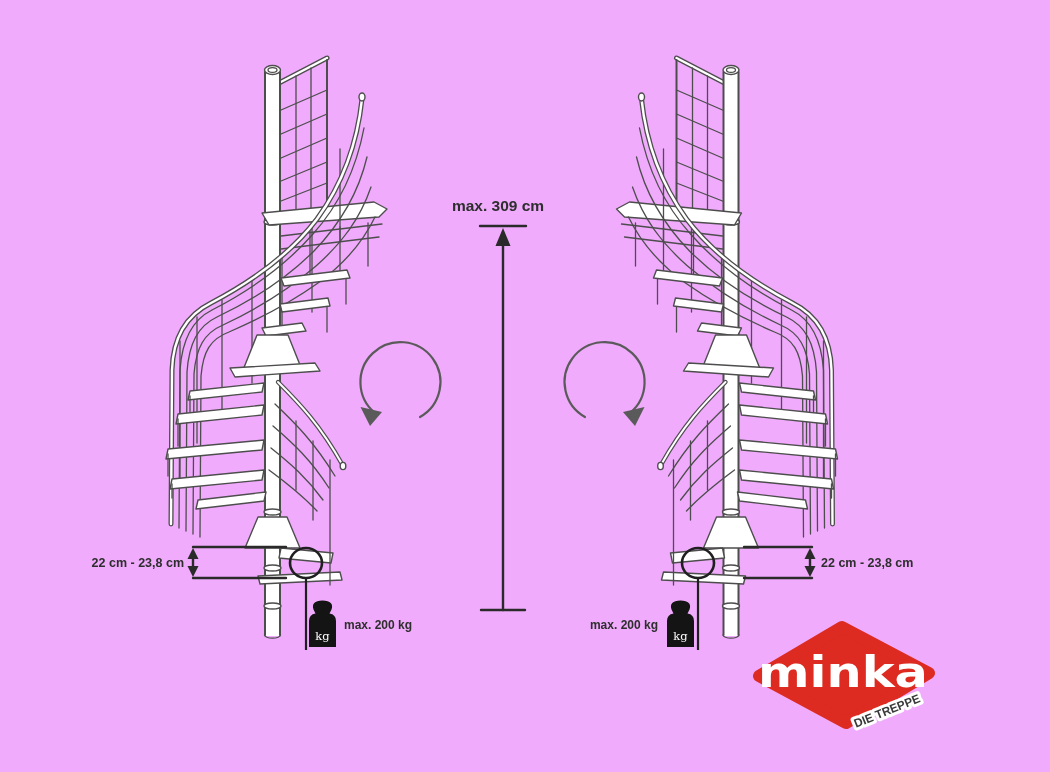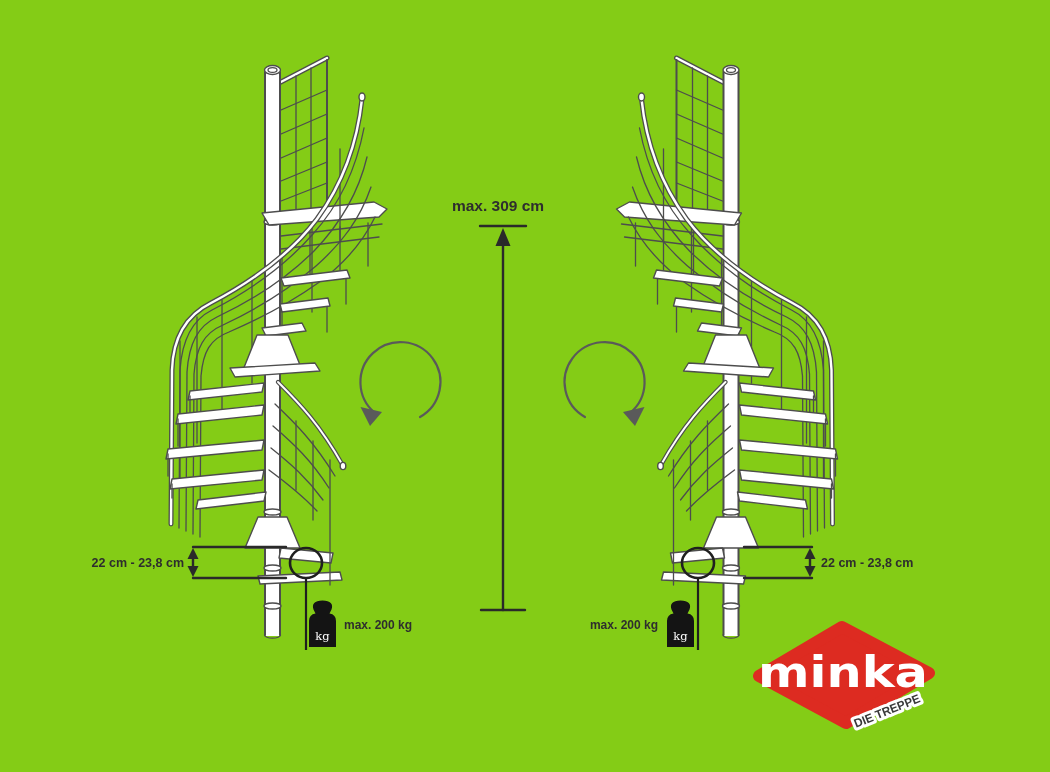--- a/index.html
+++ b/index.html
@@ -1,16 +1,16 @@
 <!DOCTYPE html>
 <html><head>
 <meta charset="utf-8">
 <style>
   html,body { margin:0; padding:0; background:#fff; }
-  #canvas-wrap { position:relative; width:1050px; height:772px; background:#84cc16; overflow:hidden;
+  #canvas-wrap { position:relative; width:1050px; height:772px; background:#f0abfc; overflow:hidden;
                  font-family:"Liberation Sans", sans-serif; }
   svg { display:block; }
   
   .ln   { stroke:#4d4d4d; stroke-width:1.3; fill:none; stroke-linecap:round; stroke-linejoin:round; }
   .ln2  { stroke-width:2; }
   .tube   { stroke:#4d4d4d; stroke-width:5;   fill:none; stroke-linecap:round; }
   .tube-s { stroke:#4d4d4d; stroke-width:4.4; fill:none; stroke-linecap:round; }
   .tubein   { stroke:#ffffff; stroke-width:2.4; fill:none; stroke-linecap:round; }
   .tubein-s { stroke:#ffffff; stroke-width:2;   fill:none; stroke-linecap:round; }
   .board { fill:#ffffff; stroke:#4d4d4d; stroke-width:1.4; stroke-linejoin:round; }

